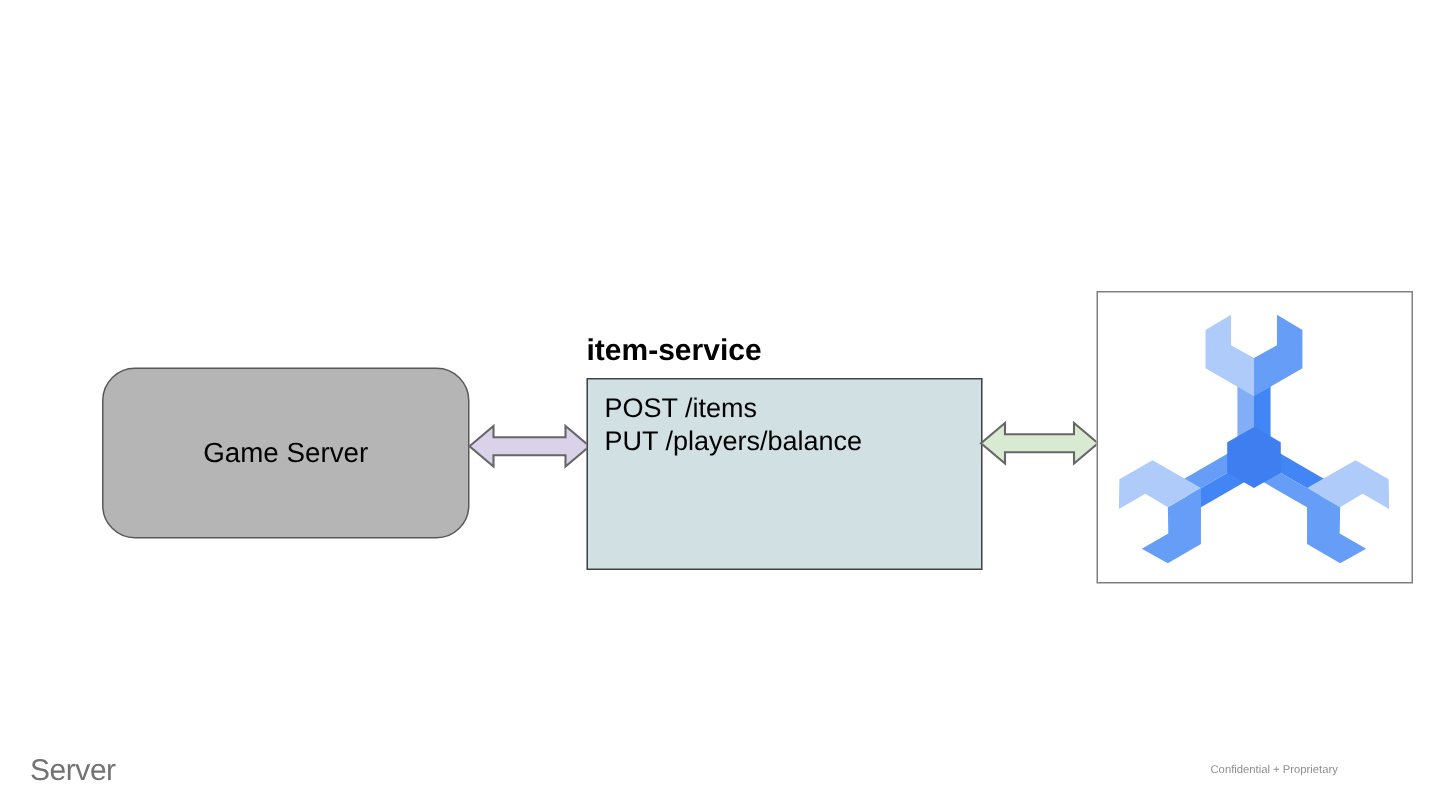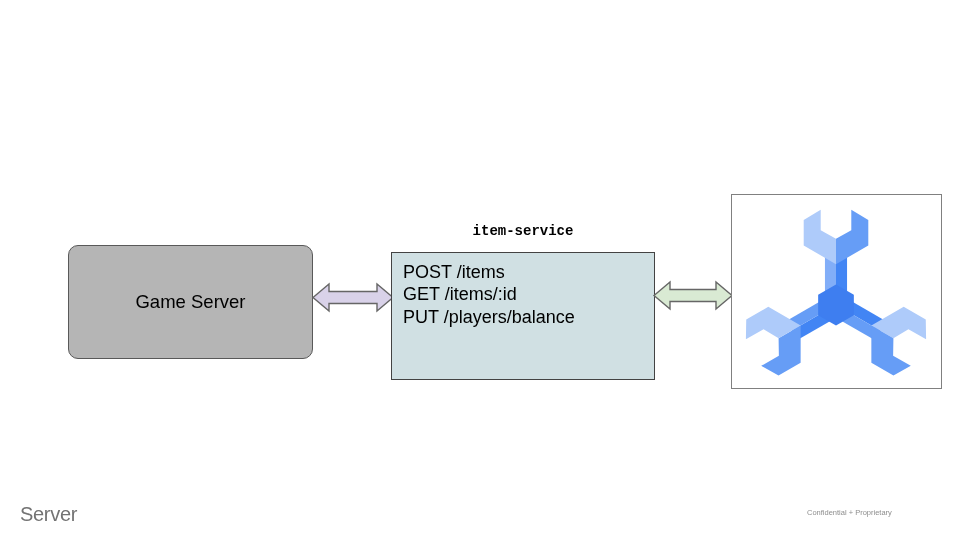--- a/index.html
+++ b/index.html
@@ -7,29 +7,29 @@
     width:960px;height:540px;background:#ffffff;overflow:hidden;
     font-family:"Liberation Sans", sans-serif;position:relative;
   }
   .abs{position:absolute;}
 
   
   .game-server{
     left:68px;top:245px;width:245px;height:114px;
     background:var(--gs-fill,#b5b5b5);
     border:1.5px solid var(--gs-border,#595959);
-    border-radius:10px;box-sizing:border-box;
+    border-radius:22px;box-sizing:border-box;
     display:flex;align-items:center;justify-content:center;
   }
   .game-server span{font-size:18.5px;color:#000;}
 
   
   .svc-title{
-    left:391px;top:223px;width:264px;text-align:center;
-    font-weight:bold;font-size:14px;color:#000;font-family:Liberation Mono, monospace;
+    left:391px;top:223px;width:264px;
+    font-weight:bold;font-size:20px;color:#000;
   }
   .item-service{
     left:391px;top:252px;width:264px;height:128px;
     background:var(--is-fill,#d0e0e3);
     border:1.5px solid var(--is-border,#434343);
     box-sizing:border-box;padding:8px 0 0 11px;
   }
   .item-service .ep{font-size:18px;line-height:22.4px;color:#000;white-space:nowrap;}
 
   
@@ -63,21 +63,20 @@
 </div>
 
 <svg class="abs arrow arrow-left" width="80" height="31" viewBox="0 0 80 31">
   <polygon points="0,15.5 16,2 16,9.5 64,9.5 64,2 80,15.5 64,29 64,21.5 16,21.5 16,29"></polygon>
 </svg>
 
 <div class="abs svc-title">item-service</div>
 
 <div class="abs item-service">
   <div class="ep">POST /items</div>
-  <div class="ep">GET /items/:id</div>
   <div class="ep">PUT /players/balance</div>
 </div>
 
 <svg class="abs arrow arrow-right" width="78" height="31" viewBox="0 0 78 31">
   <polygon points="0,15.5 16,2 16,9.5 62,9.5 62,2 78,15.5 62,29 62,21.5 16,21.5 16,29"></polygon>
 </svg>
 
 <div class="abs spanner-box">
   <svg width="209" height="193" viewBox="0 0 209 193">
     <g transform="translate(104,110) scale(0.85)">

